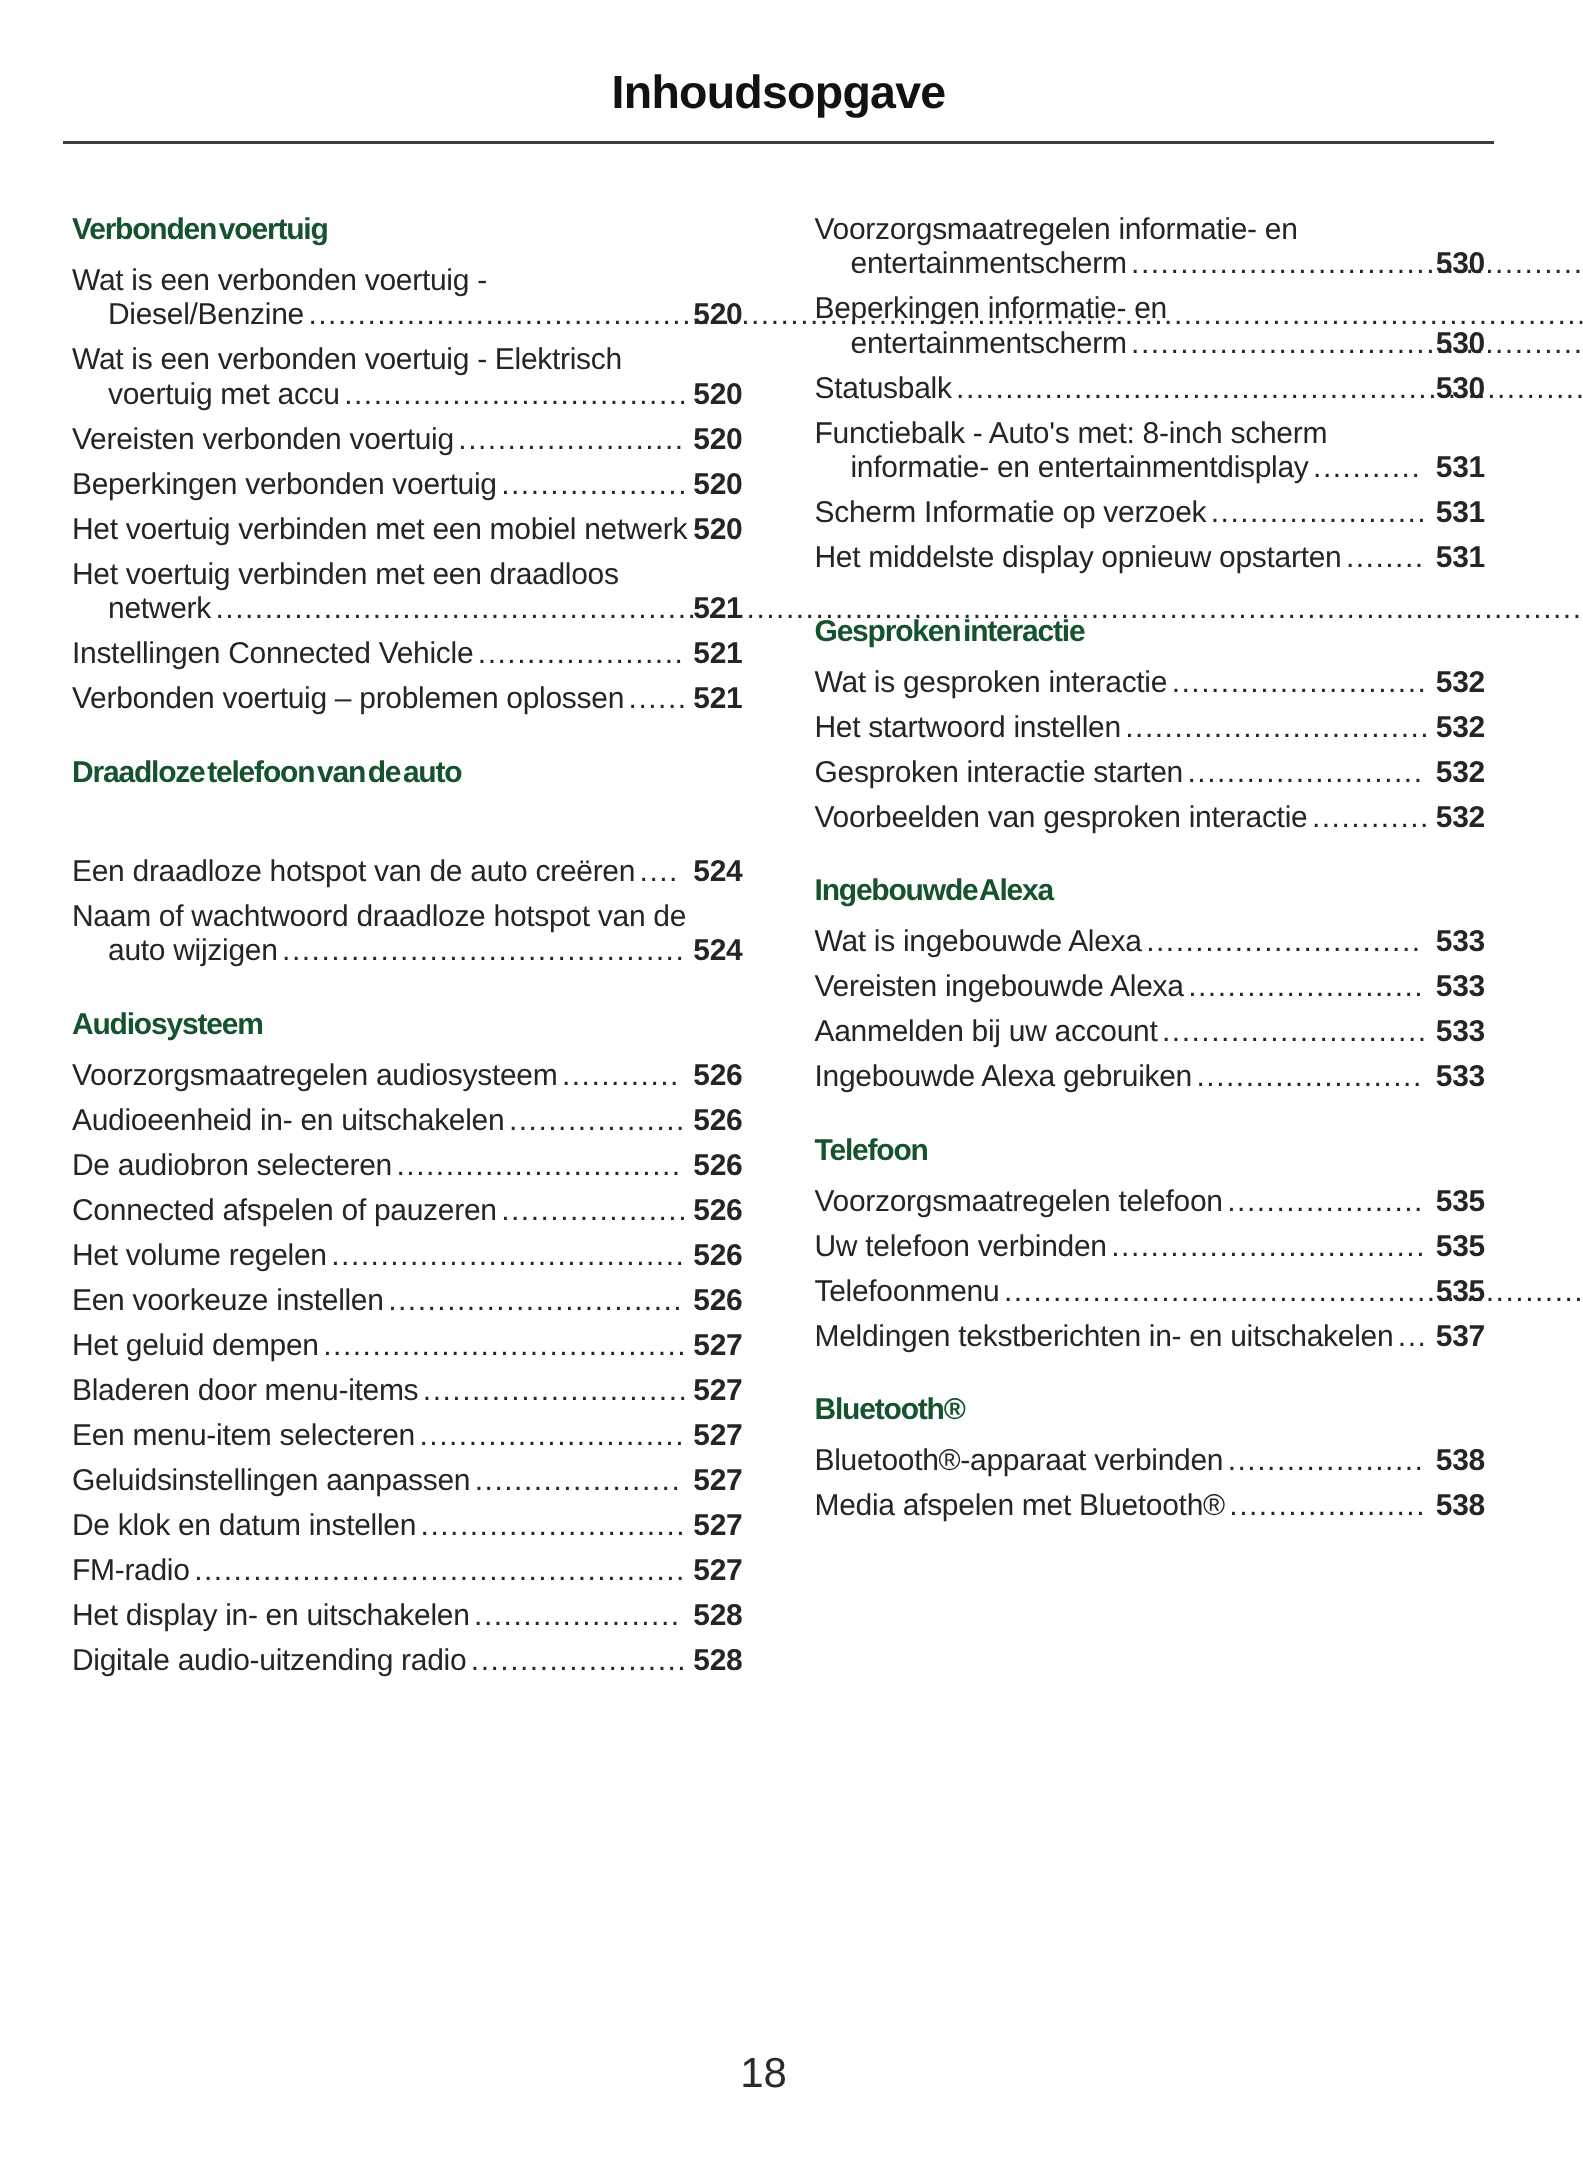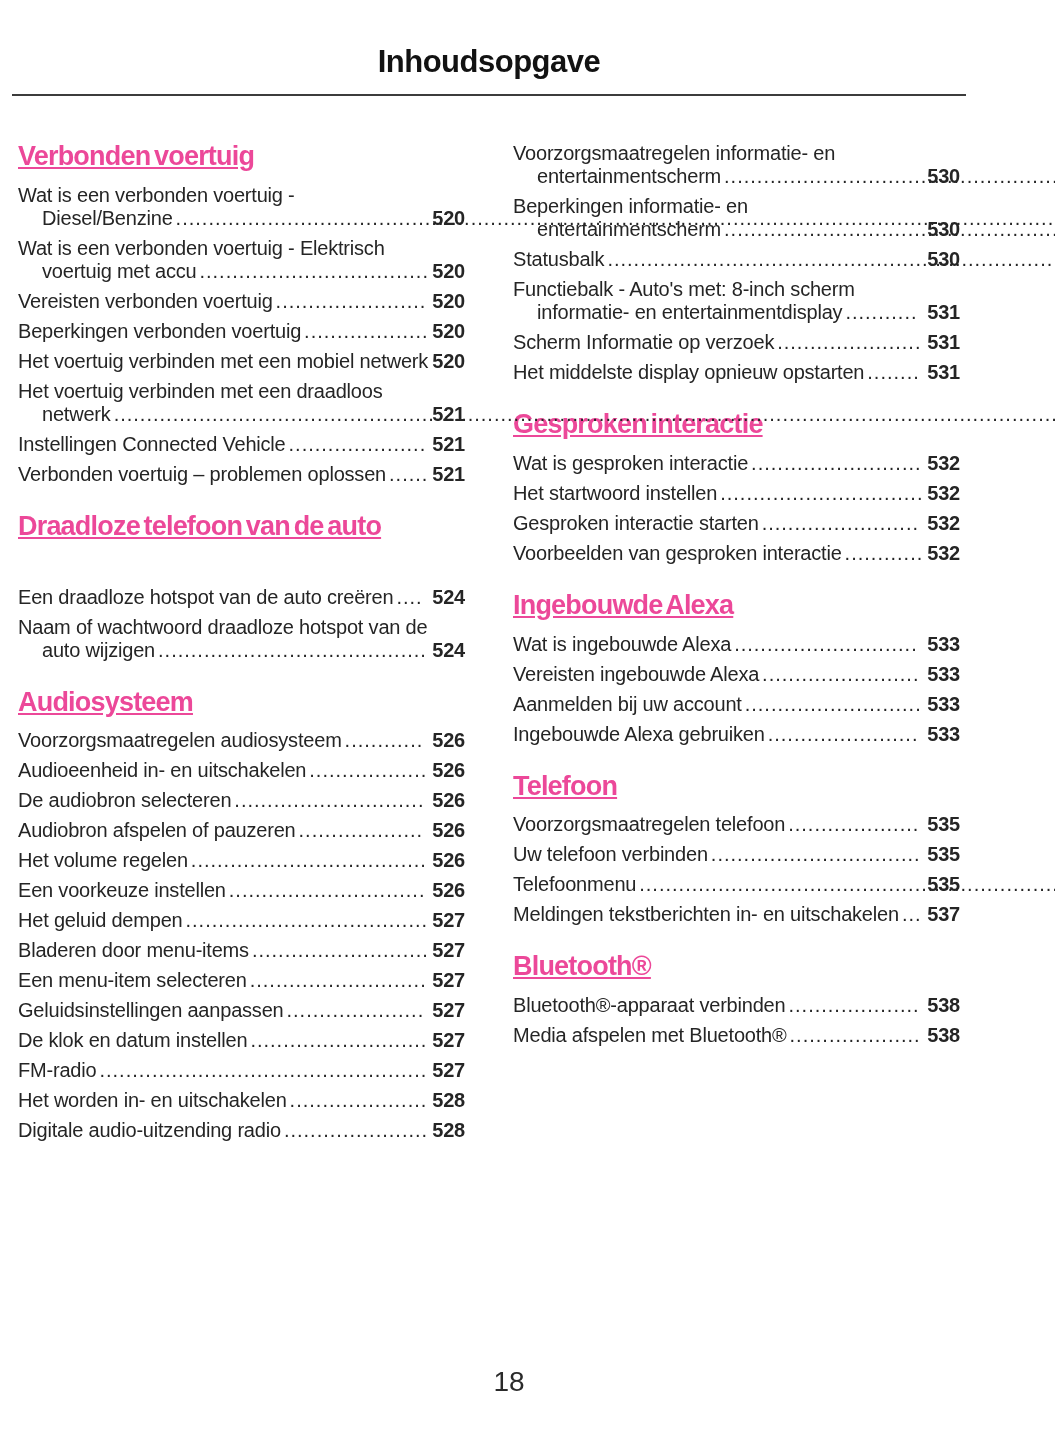--- a/index.html
+++ b/index.html
@@ -11,21 +11,21 @@
     width: 1055px;
     height: 1448px;
     position: relative;
     overflow: hidden;
     font-family: "Liberation Sans", sans-serif;
     color: #222222;
   }
   .sheet {
     position: relative;
     width: 942px;
-    margin-left: 18px;
+    margin-left: 48px;
     padding-top: 42px;
   }
   .doc-title {
     font-size: 31px;
     font-weight: bold;
     letter-spacing: -0.5px;
     text-align: center;
     color: #121212;
     margin: 0 0 12px 0;
     line-height: 1.3;
@@ -39,30 +39,29 @@
     display: flex;
     gap: 48px;
   }
   .col {
     width: 447px;
     flex: 0 0 447px;
   }
   .toc-section { margin-top: 26px; }
   .toc-section.first { margin-top: 0; }
   .section-heading {
-    font-size: 27px;
+    font-size: 20px;
     font-weight: bold;
     line-height: 1.1;
     letter-spacing: -0.8px;
     word-spacing: -3px;
-    color: #ec4899;
+    color: #14532d;
     margin: 0 0 12px 0;
     padding-left: 26px;
     text-indent: -26px;
-    text-decoration: underline;
   }
   .toc-section.gap-after-heading .section-heading { margin-bottom: 44px; }
   .toc-entry {
     position: relative;
     font-size: 20px;
     line-height: 23px;
     letter-spacing: -0.2px;
     margin-bottom: 7px;
     padding-left: 24px;
     padding-right: 36px;
@@ -114,30 +113,30 @@
         <section class="toc-section gap-after-heading">
           <h2 class="section-heading">Draadloze telefoon van de auto</h2>
           <div class="toc-entry"><span class="entry-title">Een draadloze hotspot van de auto creëren</span><span class="entry-dots">....</span><span class="entry-page">524</span></div>
           <div class="toc-entry"><span class="entry-title">Naam of wachtwoord draadloze hotspot van de auto wijzigen</span><span class="entry-dots">.........................................</span><span class="entry-page">524</span></div>
         </section>
         <section class="toc-section">
           <h2 class="section-heading">Audiosysteem</h2>
           <div class="toc-entry"><span class="entry-title">Voorzorgsmaatregelen audiosysteem</span><span class="entry-dots">............</span><span class="entry-page">526</span></div>
           <div class="toc-entry"><span class="entry-title">Audioeenheid in- en uitschakelen</span><span class="entry-dots">..................</span><span class="entry-page">526</span></div>
           <div class="toc-entry"><span class="entry-title">De audiobron selecteren</span><span class="entry-dots">.............................</span><span class="entry-page">526</span></div>
-          <div class="toc-entry"><span class="entry-title">Audiobron afspelen of pauzeren</span><span class="entry-dots">...................</span><span class="entry-page">526</span></div>
+          <div class="toc-entry"><span class="entry-title">Connected afspelen of pauzeren</span><span class="entry-dots">...................</span><span class="entry-page">526</span></div>
           <div class="toc-entry"><span class="entry-title">Het volume regelen</span><span class="entry-dots">....................................</span><span class="entry-page">526</span></div>
           <div class="toc-entry"><span class="entry-title">Een voorkeuze instellen</span><span class="entry-dots">..............................</span><span class="entry-page">526</span></div>
           <div class="toc-entry"><span class="entry-title">Het geluid dempen</span><span class="entry-dots">.....................................</span><span class="entry-page">527</span></div>
           <div class="toc-entry"><span class="entry-title">Bladeren door menu-items</span><span class="entry-dots">...........................</span><span class="entry-page">527</span></div>
           <div class="toc-entry"><span class="entry-title">Een menu-item selecteren</span><span class="entry-dots">...........................</span><span class="entry-page">527</span></div>
           <div class="toc-entry"><span class="entry-title">Geluidsinstellingen aanpassen</span><span class="entry-dots">.....................</span><span class="entry-page">527</span></div>
           <div class="toc-entry"><span class="entry-title">De klok en datum instellen</span><span class="entry-dots">...........................</span><span class="entry-page">527</span></div>
           <div class="toc-entry"><span class="entry-title">FM-radio</span><span class="entry-dots">..................................................</span><span class="entry-page">527</span></div>
-          <div class="toc-entry"><span class="entry-title">Het worden in- en uitschakelen</span><span class="entry-dots">.....................</span><span class="entry-page">528</span></div>
+          <div class="toc-entry"><span class="entry-title">Het display in- en uitschakelen</span><span class="entry-dots">.....................</span><span class="entry-page">528</span></div>
           <div class="toc-entry"><span class="entry-title">Digitale audio-uitzending radio</span><span class="entry-dots">......................</span><span class="entry-page">528</span></div>
         </section>
       </div>
       <div class="col">
         <section class="toc-section first">
           <div class="toc-entry"><span class="entry-title">Voorzorgsmaatregelen informatie- en entertainmentscherm</span><span class="entry-dots">............................................................................................................................................................................................................................................................................................................</span><span class="entry-page">530</span></div>
           <div class="toc-entry"><span class="entry-title">Beperkingen informatie- en entertainmentscherm</span><span class="entry-dots">............................................................................................................................................................................................................................................................................................................</span><span class="entry-page">530</span></div>
           <div class="toc-entry"><span class="entry-title">Statusbalk</span><span class="entry-dots">............................................................................................................................................................................................................................................................................................................</span><span class="entry-page">530</span></div>
           <div class="toc-entry"><span class="entry-title">Functiebalk - Auto's met: 8-inch scherm informatie- en entertainmentdisplay</span><span class="entry-dots">...........</span><span class="entry-page">531</span></div>
           <div class="toc-entry"><span class="entry-title">Scherm Informatie op verzoek</span><span class="entry-dots">......................</span><span class="entry-page">531</span></div>

